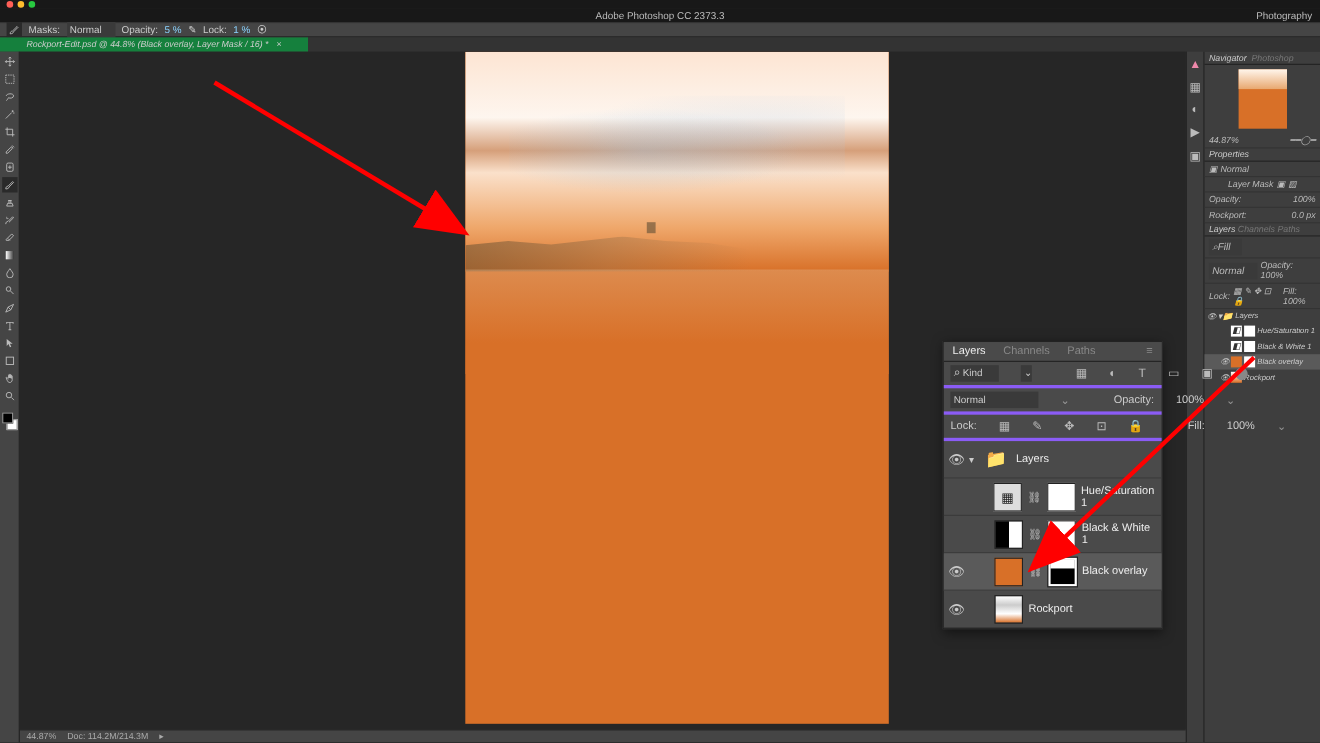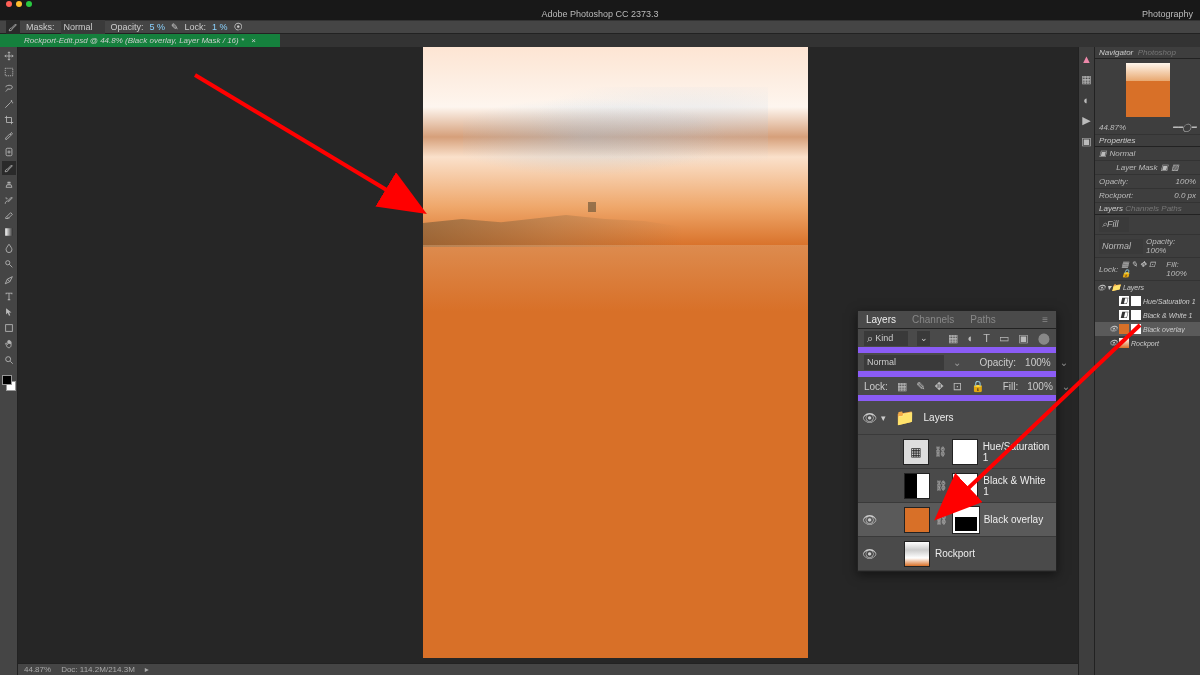--- a/index.html
+++ b/index.html
@@ -43,21 +43,21 @@
 .rlayer .eyen { width: 8px; text-align: center; }
 .rlthumb { width: 10px; height: 10px; background: #fff; flex-shrink: 0; }
 .rlthumb.orange { background: #d87028; }
 .rlthumb.adj::before { content: '◧'; font-size: 8px; color: #333; display: block; line-height: 10px; text-align: center; }
 
 
 .layerspanel { position: absolute; top: 310px; left: 857px; width: 200px; background: #4a4a4a; border: 1px solid #222; z-index: 40; box-shadow: 0 3px 10px rgba(0,0,0,0.5); }
 .lp-tabs { display: flex; height: 18px; background: #4a4a4a; border-bottom: 1px solid #222; }
 .lp-tab { padding: 0 8px; font-size: 10px; line-height: 18px; color: #888; cursor: pointer; }
 .lp-tab.act { color: #eee; }
-.lp-row { display: flex; align-items: center; height: 24px; padding: 0 6px; gap: 9px; border-bottom: 6px solid #8b5cf6; font-size: 10px; color: #ccc; }
+.lp-row { display: flex; align-items: center; height: 24px; padding: 0 6px; gap: 20px; border-bottom: 3px solid #8b5cf6; font-size: 10px; color: #ccc; }
 .lp-row .search { display: flex; align-items: center; gap: 2px; }
 .lp-row .search::before { content: '⌕'; font-size: 11px; }
 .lp-dropdown { background: #3a3a3a; min-width: 44px; padding: 0 3px; height: 15px; line-height: 15px; font-size: 9px; }
 .lp-ic { font-size: 11px; color: #bbb; cursor: pointer; }
 .layerlist { }
 .layer { display: flex; align-items: center; height: 34px; border-bottom: 1px solid #3a3a3a; padding: 0 4px; gap: 5px; }
 .layer.sel { background: #5a5a5a; }
 .layer .eye { width: 14px; text-align: center; font-size: 12px; color: #ccc; cursor: pointer; }
 .layer .indent { flex-shrink: 0; }
 .lthumb { width: 26px; height: 26px; background: #444; display: flex; align-items: center; justify-content: center; font-size: 12px; color: #222; border: 1px solid #222; flex-shrink: 0; }

